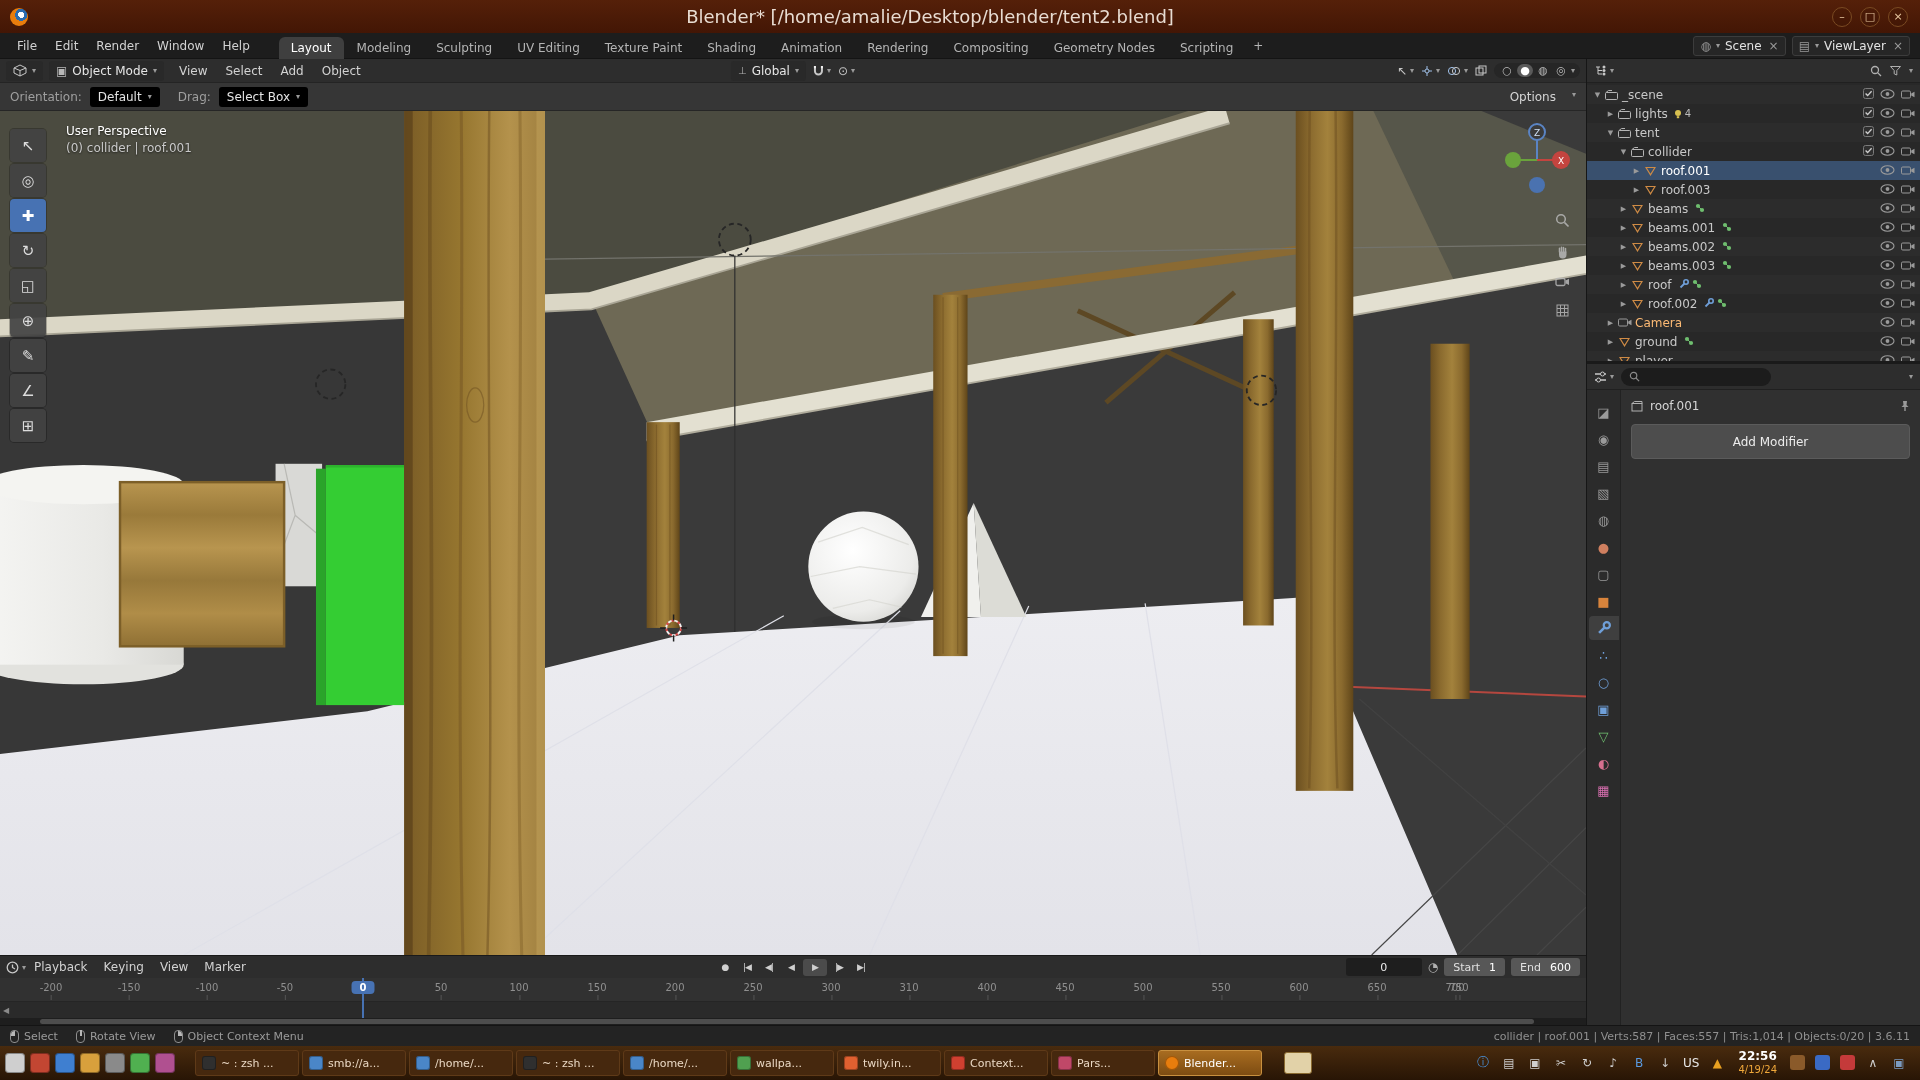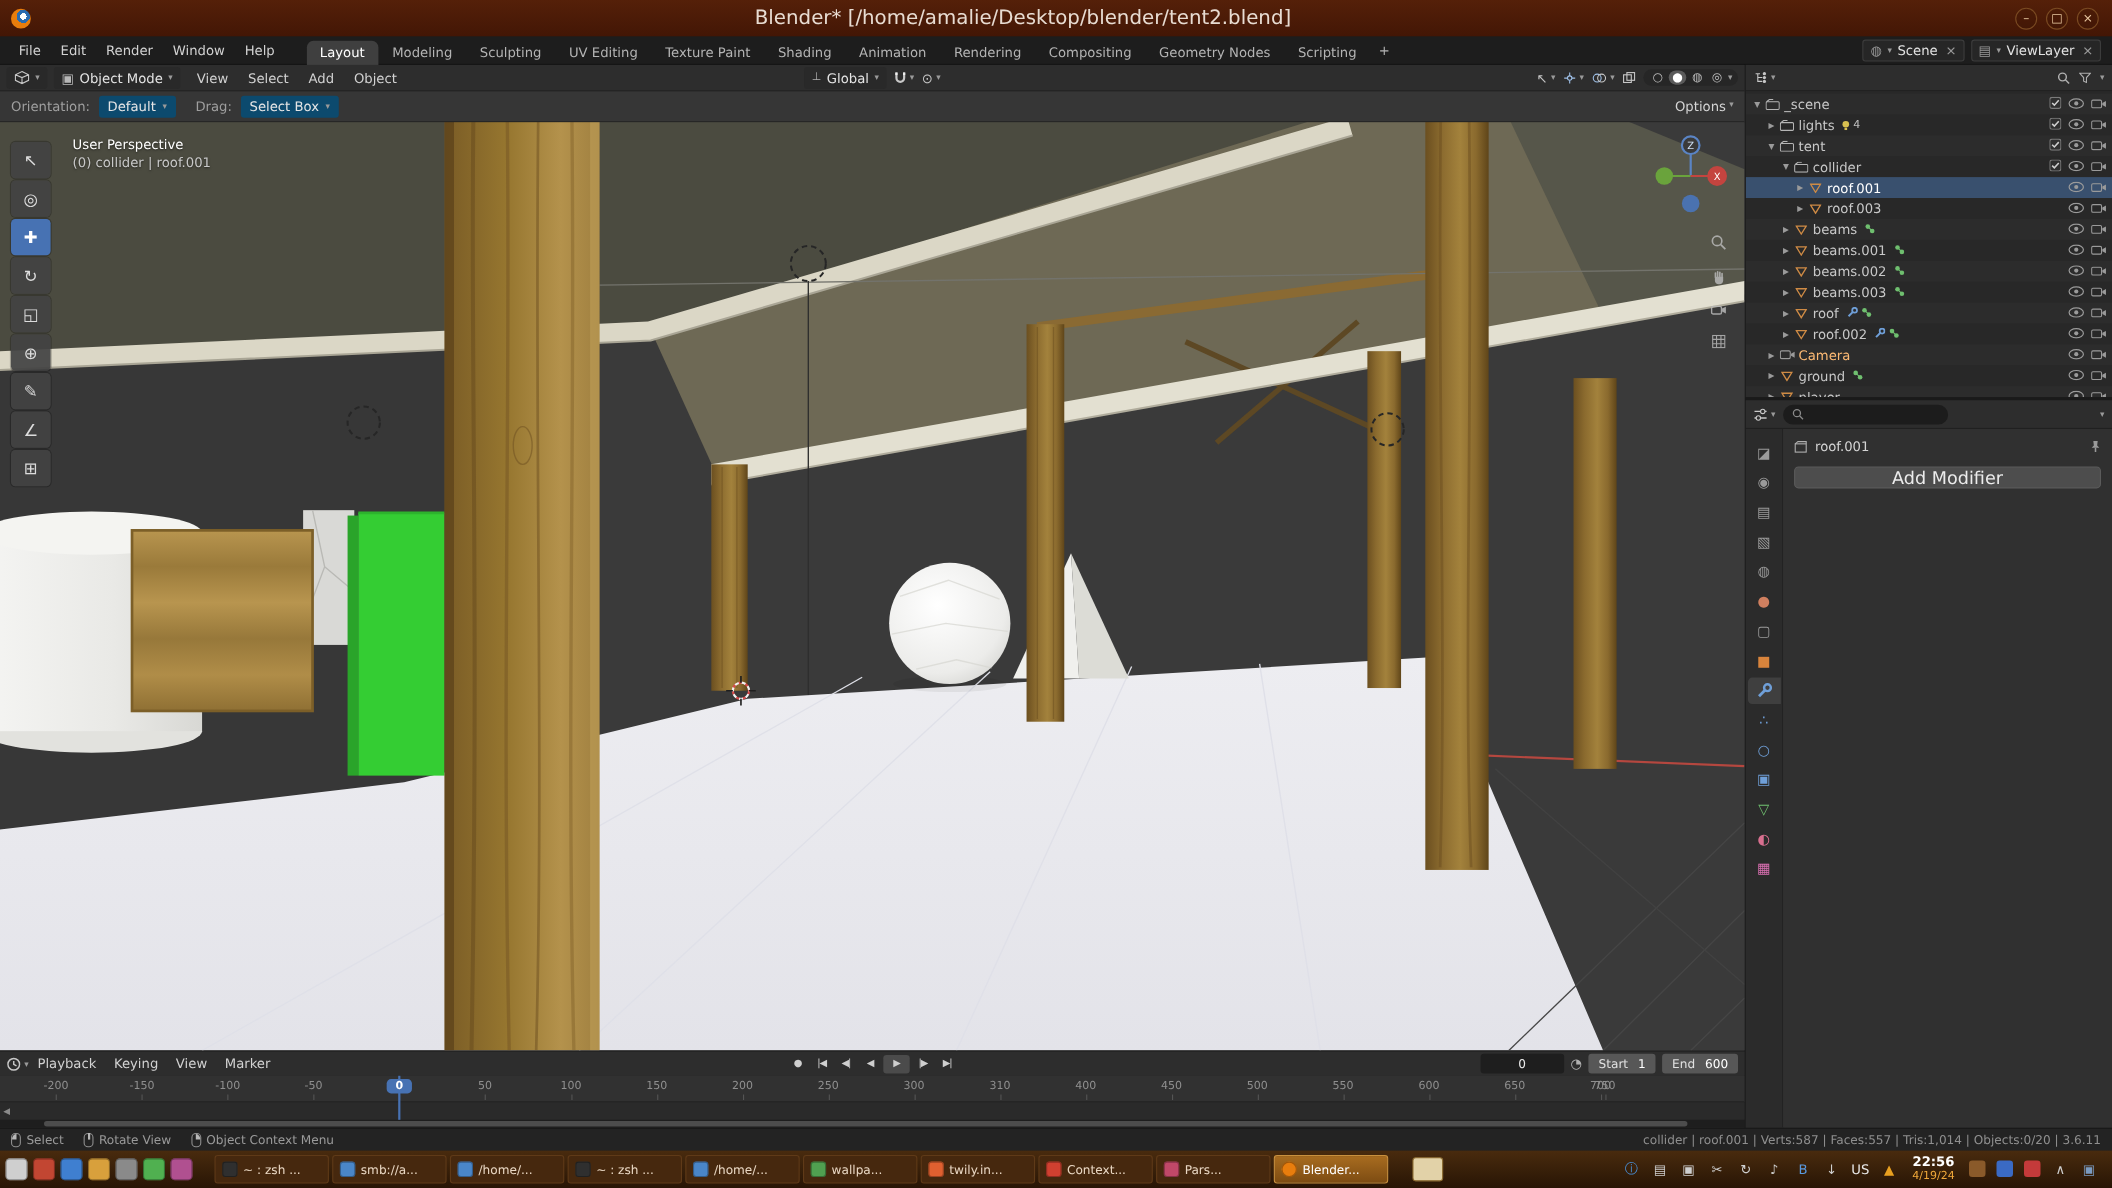--- a/index.html
+++ b/index.html
@@ -40,22 +40,22 @@
   .vp-menus{display:flex;margin-left:6px}
   .vp-center{position:absolute;left:50%;transform:translateX(-50%);display:flex;align-items:center;gap:7px}
   .vp-right{position:absolute;right:6px;display:flex;align-items:center;gap:7px}
   .hbtn{display:flex;align-items:center;gap:3px;color:#c6c6c6}
   .shade-group{display:flex;align-items:center;gap:2px;background:#262626;border-radius:10px;padding:1px 5px}
   .shade{width:16px;text-align:center;font-size:11px;color:#bdbdbd}
   .shade.active{background:#5a5a5a;border-radius:8px;color:#fff}
 
   .vp-toolsettings{height:28px;background:#363636;display:flex;align-items:center;gap:8px;padding:0 10px;border-bottom:1px solid #262626;z-index:3;position:relative}
   .ts-label{color:#9f9f9f}
-  .ts-dd{display:flex;align-items:center;gap:6px;background:#0c4a6e;border-radius:3px;height:20px;padding:0 8px;color:#e5e5e5;white-space:nowrap}
-  .ts-right{margin-left:auto;display:flex;align-items:flex-start;gap:3px;color:#d5d5d5}
+  .ts-dd{display:flex;align-items:center;gap:6px;background:#000000;border-radius:3px;height:20px;padding:0 8px;color:#e5e5e5;white-space:nowrap}
+  .ts-right{margin-left:auto;display:flex;align-items:flex-start;gap:16px;color:#d5d5d5}
 
   
   .scene{height:844px;position:relative;background:#3a3a3a;overflow:hidden}
   .scene-svg{position:absolute;inset:0;width:100%;height:100%;display:block}
   .tool-column{position:absolute;left:10px;top:18px;display:flex;flex-direction:column;gap:2px;z-index:2}
   .tool-btn{width:36px;height:33px;border-radius:4px;background:rgba(66,66,66,.92);display:flex;align-items:center;justify-content:center;
     color:#dcdcdc;font-size:15px;box-shadow:0 0 0 1px rgba(0,0,0,.25)}
   .tool-btn.active{background:#4772b3;color:#fff}
   .vp-text{position:absolute;left:66px;top:12px;z-index:2;text-shadow:0 1px 2px rgba(0,0,0,.55);line-height:1.45}
   .vp-text .l1{color:#ffffff;font-size:12px}
@@ -112,22 +112,22 @@
   .props{flex:1;display:flex;flex-direction:column;min-height:0}
   .props-header{height:26px;background:#2d2d2d;display:flex;align-items:center;gap:7px;padding:0 7px;border-bottom:1px solid #202020}
   .search-pill{width:150px;height:18px;background:#1c1c1c;border-radius:9px;display:flex;align-items:center;gap:6px;padding:0 8px}
   .props-body{flex:1;display:flex;min-height:0}
   .props-tabs{width:34px;background:#2b2b2b;border-right:1px solid #222;display:flex;flex-direction:column;align-items:center;gap:3px;padding-top:10px}
   .ptab{width:30px;height:24px;display:flex;align-items:center;justify-content:center;font-size:13px;border-radius:4px 0 0 4px}
   .ptab.active{background:#3f3f3f}
   .props-content{flex:1;background:#303030;padding:9px 10px;display:flex;flex-direction:column;gap:11px}
   .breadcrumb{display:flex;align-items:center;gap:7px;font-size:12px;color:#d5d5d5}
   .bc-spacer{flex:1}
-  .add-modifier{height:20px;background:#4d4d4d;border:1px solid #5b5b5b;border-radius:4px;display:flex;align-items:center;justify-content:center;
-    color:#ececec;font-size:16px}
+  .add-modifier{height:35px;background:#4d4d4d;border:1px solid #5b5b5b;border-radius:4px;display:flex;align-items:center;justify-content:center;
+    color:#ececec;font-size:12px}
 
   
   .statusbar{height:21px;background:#232323;border-top:1px solid #141414;display:flex;align-items:center;padding:0 10px;font-size:11px;color:#9a9a9a}
   .hint{display:flex;align-items:center;gap:5px;margin-right:18px}
   .mouse{width:9px;height:13px;border:1px solid #8e8e8e;border-radius:4px;position:relative;display:inline-block;flex:none}
   .mouse.lmb::after{content:"";position:absolute;left:0;top:0;width:3.5px;height:5.5px;background:#b8b8b8;border-top-left-radius:4px}
   .mouse.mmb::after{content:"";position:absolute;left:2.8px;top:-.5px;width:2.4px;height:6px;background:#b8b8b8}
   .mouse.rmb::after{content:"";position:absolute;right:0;top:0;width:3.5px;height:5.5px;background:#b8b8b8;border-top-right-radius:4px}
   .sb-info{margin-left:auto;color:#8f8f8f;white-space:nowrap}
 

